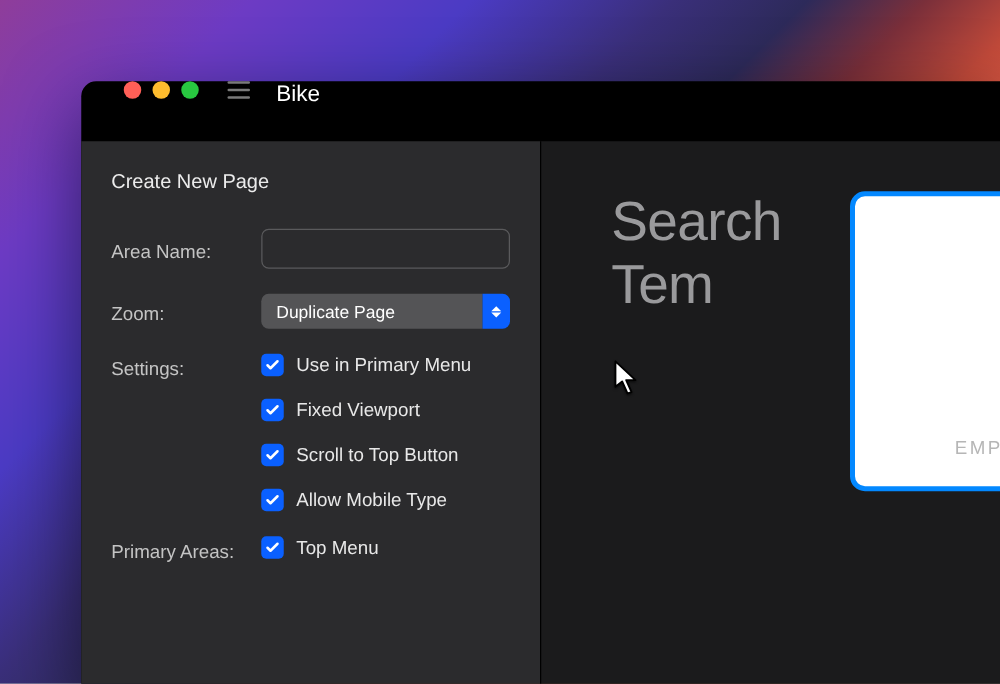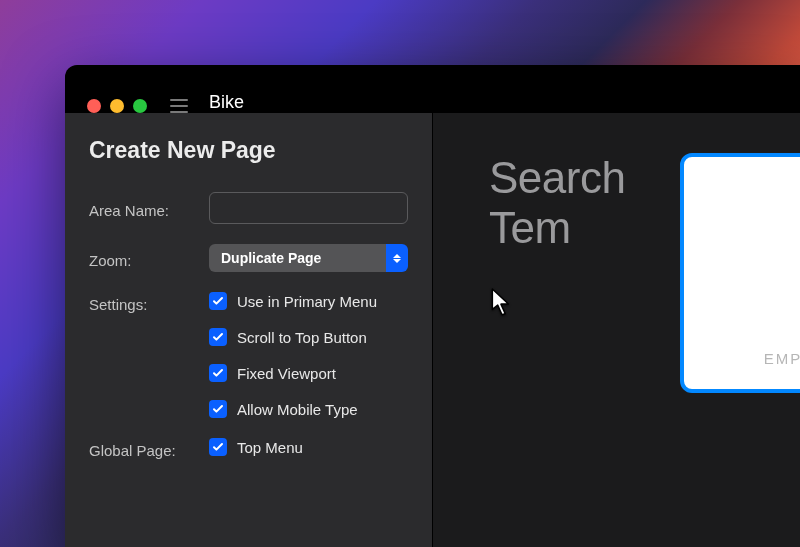--- a/index.html
+++ b/index.html
@@ -23,22 +23,22 @@
       bottom: 0;
       background: #000;
       border-top-left-radius: 12px;
       box-shadow: 0 20px 60px rgba(0,0,0,0.5);
       display: flex;
       flex-direction: column;
     }
     .titlebar {
       height: 48px;
       display: flex;
-      align-items: flex-end;
-      padding-left: 22px;
+      align-items: flex-start;
+      padding-left: 34px;
       gap: 9px;
     }
     .traffic-light {
       width: 14px;
       height: 14px;
       border-radius: 50%;
     }
     .tl-red { background: #ff5f57; }
     .tl-yellow { background: #febc2e; }
     .tl-green { background: #28c840; }
@@ -66,22 +66,22 @@
       flex: 1;
     }
     .sidebar {
       width: 380px;
       background: #2b2b2d;
       padding: 24px 24px 0 24px;
       color: #c8c8c8;
     }
     .section-title {
       color: #ececec;
-      font-size: 23px;
-      font-weight: 700;
+      font-size: 16px;
+      font-weight: 400;
       margin-bottom: 28px;
     }
     .form-row {
       display: flex;
       align-items: center;
       margin-bottom: 20px;
     }
     .form-row.top { align-items: flex-start; }
     .form-label {
       width: 120px;
@@ -98,21 +98,20 @@
       padding: 0 8px;
       color: #fff;
       font-size: 14px;
     }
     .select-wrap {
       flex: 1;
       height: 28px;
       position: relative;
       display: flex;
       align-items: flex-start;
-      font-weight: bold;
     }
     .select-body {
       flex: 1;
       height: 100%;
       background: #545456;
       border-top-left-radius: 6px;
       border-bottom-left-radius: 6px;
       color: #fff;
       font-size: 14px;
       padding-left: 12px;
@@ -253,43 +252,43 @@
                 </svg>
             </div>
             <span class="check-label">Use in Primary Menu</span>
           </div>
           <div class="check-row">
             <div class="checkbox">
               <svg viewBox="0 0 12 12">
                   <path d="M2 6.2l2.4 2.4L10 3" stroke="#fff" stroke-width="2" fill="none" stroke-linecap="round" stroke-linejoin="round"></path>
                 </svg>
             </div>
+            <span class="check-label">Fixed Viewport</span>
+          </div>
+          <div class="check-row">
+            <div class="checkbox">
+              <svg viewBox="0 0 12 12">
+                  <path d="M2 6.2l2.4 2.4L10 3" stroke="#fff" stroke-width="2" fill="none" stroke-linecap="round" stroke-linejoin="round"></path>
+                </svg>
+            </div>
             <span class="check-label">Scroll to Top Button</span>
           </div>
           <div class="check-row">
             <div class="checkbox">
               <svg viewBox="0 0 12 12">
                   <path d="M2 6.2l2.4 2.4L10 3" stroke="#fff" stroke-width="2" fill="none" stroke-linecap="round" stroke-linejoin="round"></path>
                 </svg>
             </div>
-            <span class="check-label">Fixed Viewport</span>
-          </div>
-          <div class="check-row">
-            <div class="checkbox">
-              <svg viewBox="0 0 12 12">
-                  <path d="M2 6.2l2.4 2.4L10 3" stroke="#fff" stroke-width="2" fill="none" stroke-linecap="round" stroke-linejoin="round"></path>
-                </svg>
-            </div>
             <span class="check-label">Allow Mobile Type</span>
           </div>
         </div>
       </div>
 
       <div class="form-row top">
-        <div class="form-label">Global Page:</div>
+        <div class="form-label">Primary Areas:</div>
         <div class="settings-col">
           <div class="check-row">
             <div class="checkbox">
               <svg viewBox="0 0 12 12">
                   <path d="M2 6.2l2.4 2.4L10 3" stroke="#fff" stroke-width="2" fill="none" stroke-linecap="round" stroke-linejoin="round"></path>
                 </svg>
             </div>
             <span class="check-label">Top Menu</span>
           </div>
         </div>

